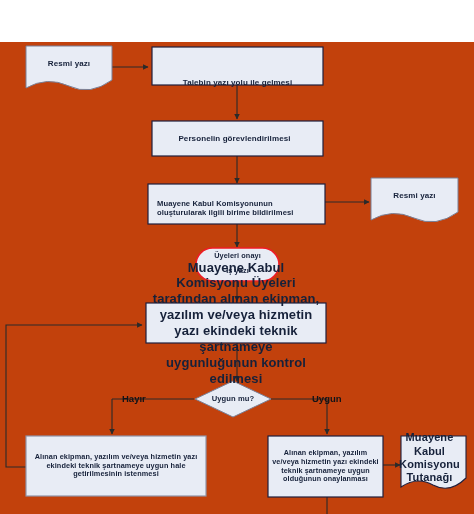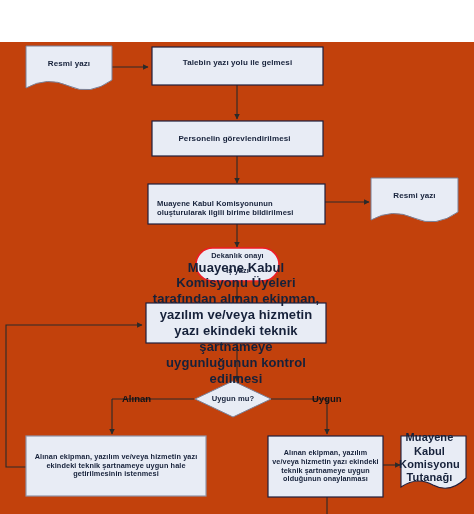--- a/index.html
+++ b/index.html
@@ -112,38 +112,38 @@
 
     <rect x="26" y="394" width="180" height="60" fill="#e8ecf5" stroke="#8f94a8" stroke-width="1.2"></rect>
 
     <rect x="268" y="394" width="115" height="61" fill="#e8ecf5" stroke="#1f1f3d" stroke-width="1.2"></rect>
 
     <path d="M 401 394 L 466 394 L 466 436 Q 450 452 433 443 Q 417 434 401 445 Z" fill="#e8ecf5" stroke="#1f1f3d" stroke-width="1.1"></path>
   </svg>
 
   <div class="node-text" style="left:26px; top:4px; width:86px; height:36px; font-size:8px;">Resmi yazı</div>
 
-  <div class="node-text" style="left:152px; top:2px; width:171px; height:38px; font-size:8px;">Talebin yazı yolu ile gelmesi</div>
+  <div class="node-text" style="left:152px; top:22px; width:171px; height:38px; font-size:8px;">Talebin yazı yolu ile gelmesi</div>
 
   <div class="node-text" style="left:152px; top:79px; width:165px; height:35px; font-size:8px;">Personelin  görevlendirilmesi</div>
 
   <div class="node-text left" style="left:153px; top:146px; width:170px; height:40px; font-size:7.6px; padding:0 4px;">Muayene Kabul Komisyonunun oluşturularak ilgili birime bildirilmesi</div>
 
   <div class="node-text" style="left:371px; top:136px; width:87px; height:36px; font-size:8px;">Resmi yazı</div>
 
-  <div class="node-text" style="left:196px; top:206px; width:83px; height:16px; font-size:7.3px;">Dekanlık onayı</div>
+  <div class="node-text" style="left:196px; top:206px; width:83px; height:16px; font-size:7.3px;">Üyeleri onayı</div>
   <div class="node-text" style="left:196px; top:221px; width:83px; height:16px; font-size:7.3px;">İş yazı</div>
 
   <div class="node-text" style="left:149px; top:261px; width:174px; height:40px; font-size:13px; padding:0 3px;">Muayene Kabul Komisyonu Üyeleri tarafından alınan ekipman, yazılım ve/veya hizmetin yazı ekindeki teknik şartnameye uygunluğunun kontrol edilmesi</div>
 
   <div class="node-text" style="left:195px; top:339px; width:76px; height:36px; font-size:7.6px;">Uygun mu?</div>
 
   <div class="node-text" style="left:29px; top:394px; width:174px; height:60px; font-size:7.3px; padding:0 4px;">Alınan ekipman, yazılım ve/veya hizmetin yazı ekindeki teknik şartnameye uygun hale getirilmesinin  istenmesi</div>
 
   <div class="node-text" style="left:269px; top:394px; width:113px; height:61px; font-size:7.2px; padding:0 3px;">Alınan ekipman, yazılım ve/veya hizmetin yazı ekindeki teknik şartnameye uygun olduğunun  onaylanması</div>
 
   <div class="node-text" style="left:401px; top:394px; width:57px; height:44px; font-size:11px; padding:0 2px;">Muayene  Kabul Komisyonu Tutanağı</div>
 
-  <div class="edge-label" style="left:122px; top:351px;">Alınan</div>
+  <div class="edge-label" style="left:122px; top:351px;">Hayır</div>
 
   <div class="edge-label" style="left:312px; top:351px;">Uygun</div>
 
 </div>
 
 </body></html>

